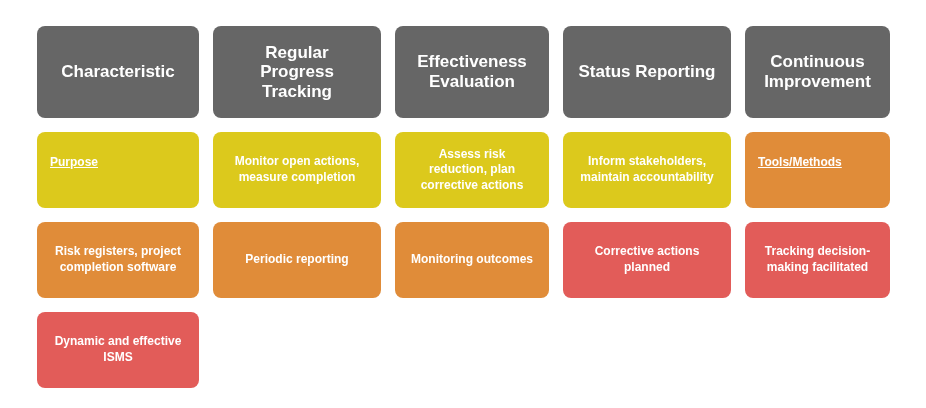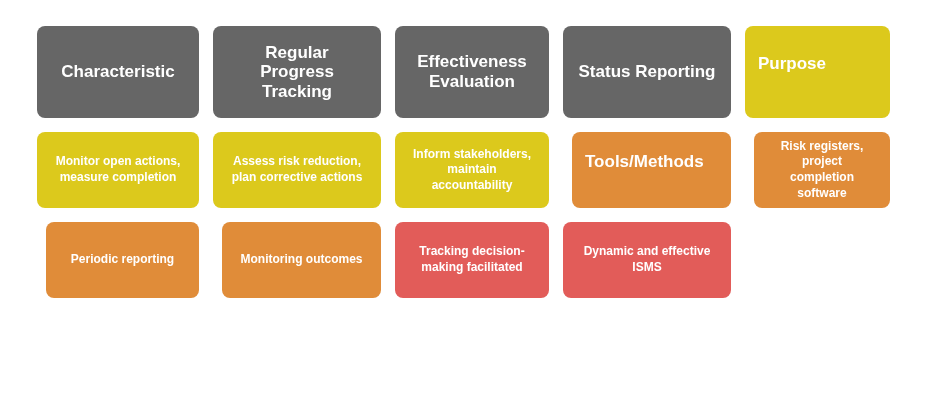--- a/index.html
+++ b/index.html
@@ -36,48 +36,51 @@
   }
   .cell.header {
     background: var(--header_bg, #666666);
     font-size: 17px;
     line-height: 1.15;
     padding: 0 14px;
   }
   .cell.row-label {
     justify-content: flex-start;
     text-align: left;
-    font-size: 17px;
+    font-size: 12px;
     padding: 0 8px 16px 13px;
+    text-decoration: underline;
   }
   .cell.body {
     font-size: 12px;
     line-height: 1.3;
     padding: 0 16px;
   }
   .row-purpose { background: var(--purpose_bg, #dcc91c); }
-  .row-tools   { background: var(--tools_bg, #e08c39); margin-left: 9px; }
+  .row-tools   { background: var(--tools_bg, #e08c39); }
   .row-outcome { background: var(--outcome_bg, #e25c59); }
 </style>
 </head>
 <body>
 
 <div class="matrix">
 
   <div class="cell header">Characteristic</div>
   <div class="cell header">Regular Progress Tracking</div>
   <div class="cell header">Effectiveness Evaluation</div>
   <div class="cell header">Status Reporting</div>
+  <div class="cell header">Continuous Improvement</div>
 
   <div class="cell row-label row-purpose">Purpose</div>
   <div class="cell body row-purpose">Monitor open actions, measure completion</div>
   <div class="cell body row-purpose">Assess risk reduction, plan corrective actions</div>
   <div class="cell body row-purpose">Inform stakeholders, maintain accountability</div>
 
   <div class="cell row-label row-tools">Tools/Methods</div>
   <div class="cell body row-tools">Risk registers, project completion software</div>
   <div class="cell body row-tools">Periodic reporting</div>
   <div class="cell body row-tools">Monitoring outcomes</div>
 
+  <div class="cell body row-outcome">Corrective actions planned</div>
   <div class="cell body row-outcome">Tracking decision-making facilitated</div>
   <div class="cell body row-outcome">Dynamic and effective ISMS</div>
 
 </div>
 
 </body></html>

